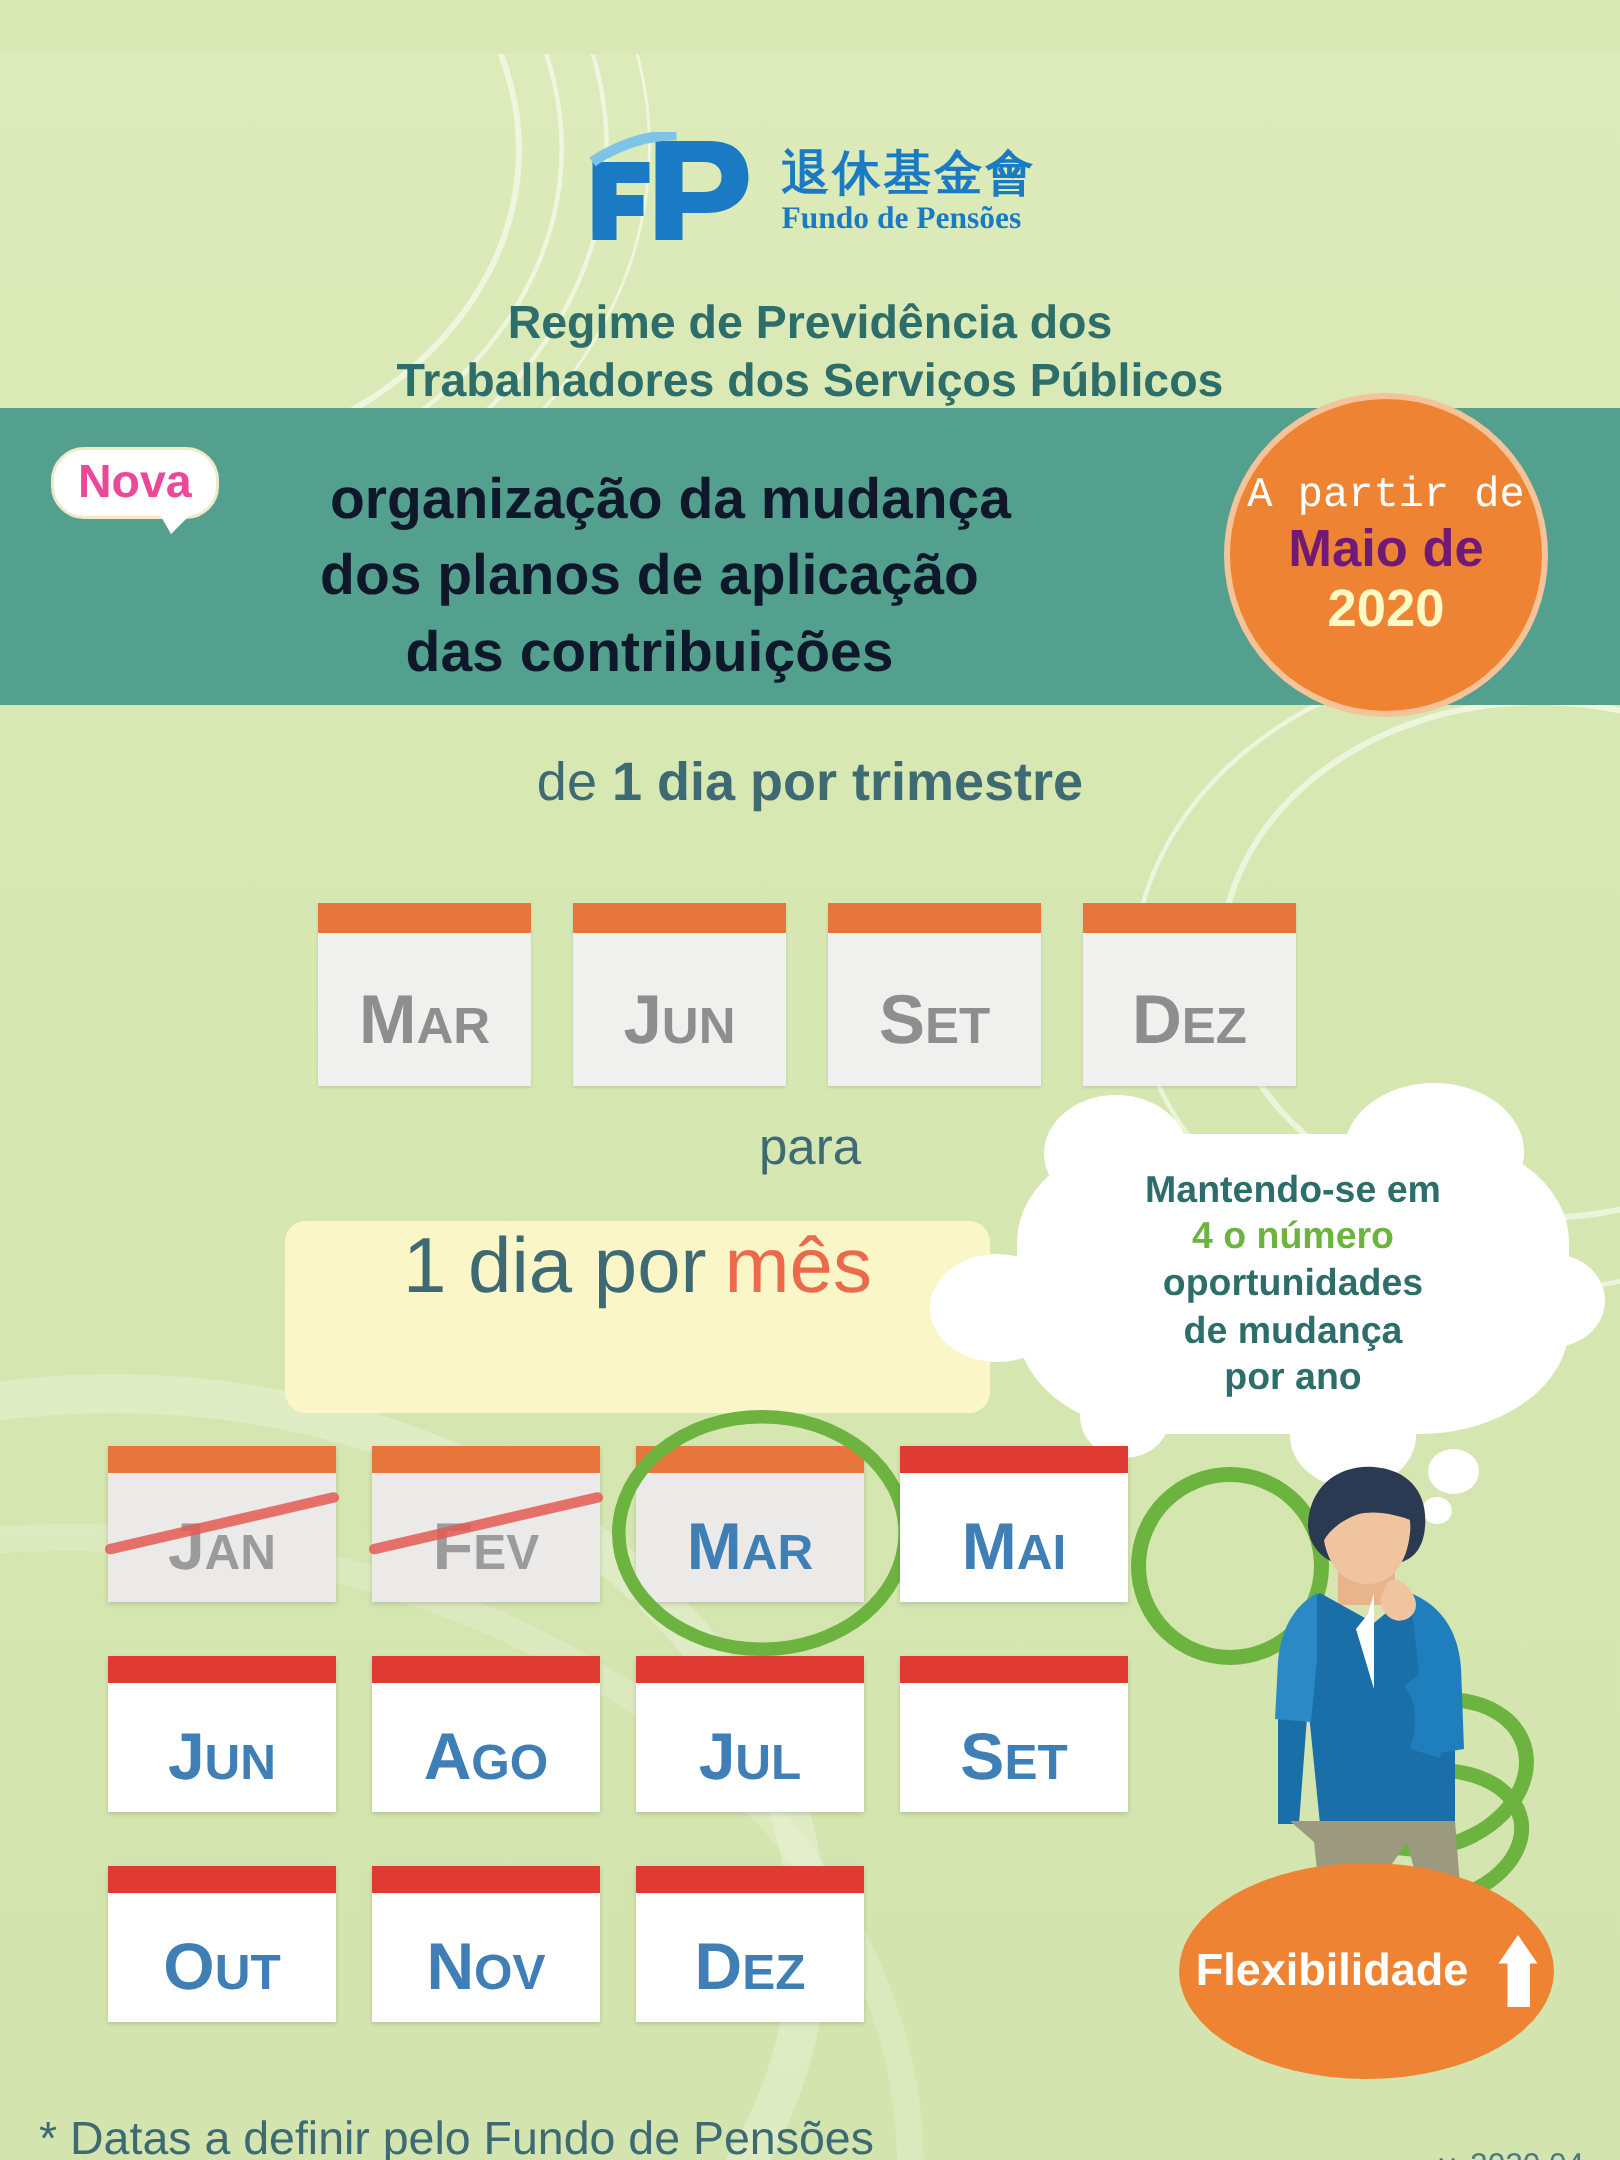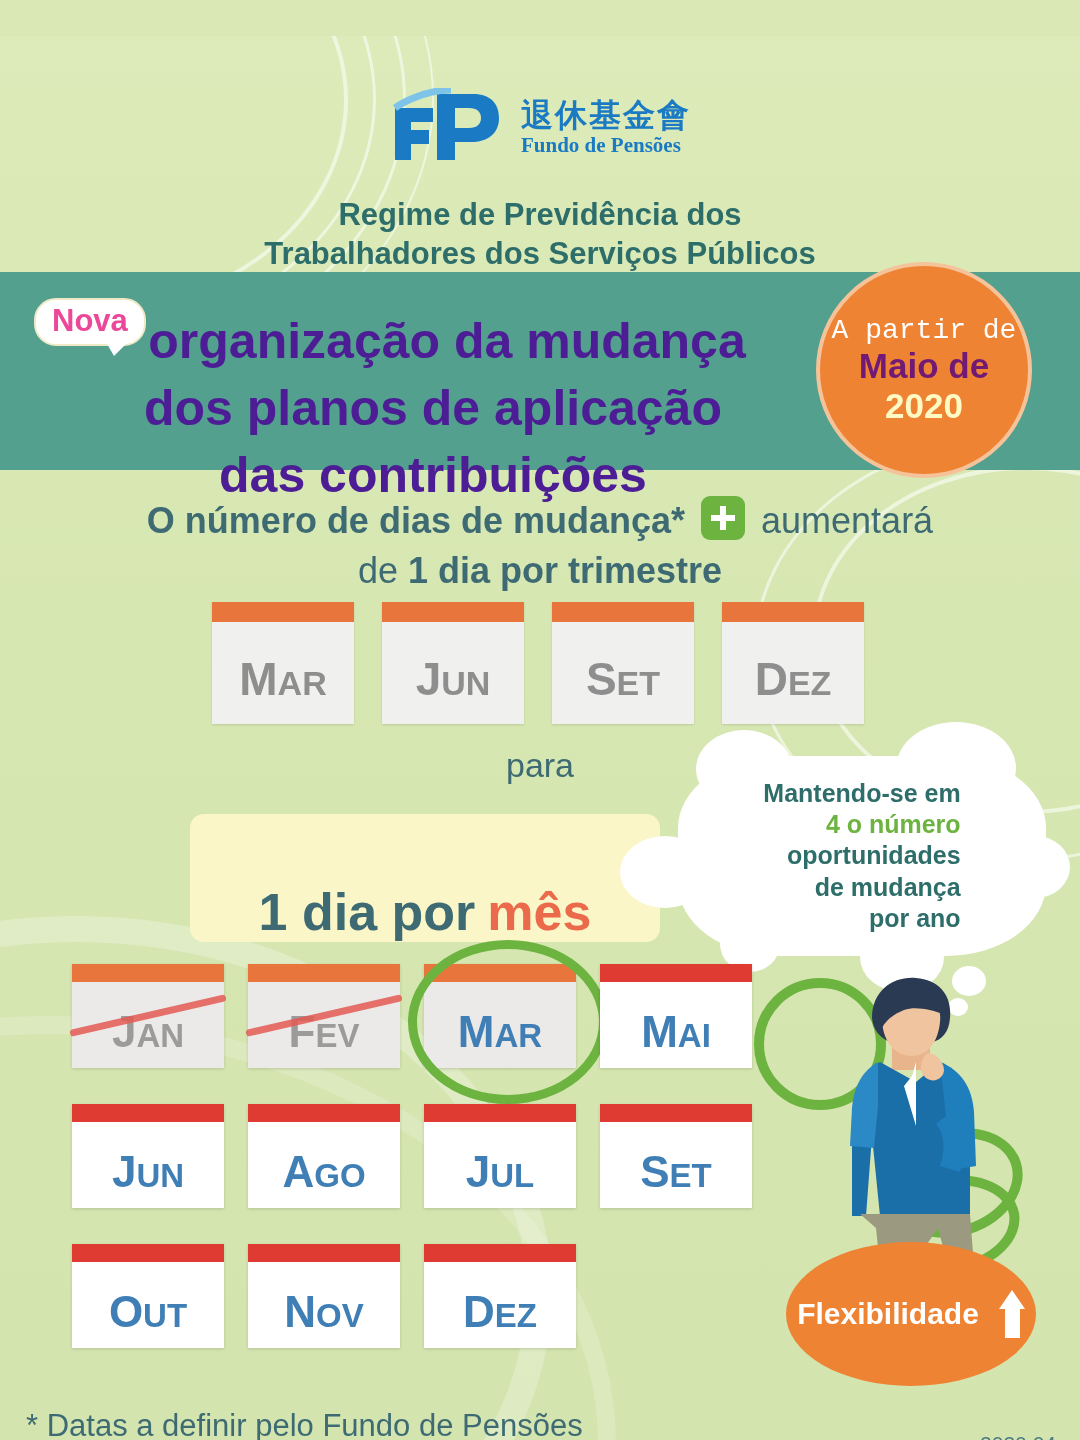--- a/index.html
+++ b/index.html
@@ -75,22 +75,22 @@
   .banner {
     position: absolute;
     left: 0; right: 0; top: 236px;
     height: 198px;
     background: #54a08e;
   }
   .banner-title {
     position: absolute;
     left: 28px; top: 36px;
     width: 810px;
-    color: #4c1d95;
-    font-size: 50px;
+    color: #0f172a;
+    font-size: 38px;
     font-weight: bold;
     line-height: 1.34;
     text-align: center;
   }
   .nova-badge {
     display: inline-block;
     position: absolute;
     left: 34px;
     top: 26px;
     background: #ffffff;
@@ -195,25 +195,25 @@
     font-size: 34px;
   }
 
   .yellow-box {
     position: absolute;
     left: 190px; top: 778px;
     width: 470px; height: 128px;
     background: #fbf6c8;
     border-radius: 14px;
     display: flex;
-    align-items: flex-end;
+    align-items: flex-start;
     justify-content: center;
     color: #3e6b73;
     font-size: 52px;
-    font-weight: bold;
+    font-weight: normal;
   }
   .yellow-box .accent { color: #ea6a4b; margin-left: 12px; }
 
   
   .cloud {
     position: absolute;
     left: 678px; top: 720px;
     width: 368px; height: 200px;
     background: #ffffff;
     border-radius: 100px / 72px;
@@ -239,21 +239,21 @@
     position: absolute;
     background: #ffffff;
     border-radius: 50%;
   }
   .cb1 { width: 90px; height: 72px; left: 620px; top: 800px; }
   .cb2 { width: 70px; height: 62px; left: 1000px; top: 800px; }
   .cb3 { width: 84px; height: 70px; left: 860px; top: 886px; }
   .cb4 { width: 60px; height: 56px; left: 720px; top: 880px; }
   .cb5 { width: 34px; height: 30px; left: 952px; top: 930px; }
   .cb6 { width: 20px; height: 18px; left: 948px; top: 962px; }
-  .cloud-txt { position: relative; z-index: 3; text-align: right; }
+  .cloud-txt { position: relative; z-index: 3; }
   .cloud-txt .hl { color: #6cb33f; }
 
   
   .grid {
     position: absolute;
     left: 72px; top: 928px;
     display: grid;
     grid-template-columns: repeat(4, 152px);
     grid-template-rows: repeat(3, 104px);
     column-gap: 24px;
@@ -418,25 +418,20 @@
     </div>
   </div>
 
   <div class="circle-date">
     <div class="l1">A partir de</div>
     <div class="l2">Maio de</div>
     <div class="l3">2020</div>
   </div>
 
   <div class="stmt">
-    <div>
-      <b>O número de dias de mudança*</b>
-      <span class="plus-icon"></span>
-      <span>aumentará</span>
-    </div>
     <div>
       <span>de</span>
       <b>1 dia por trimestre</b>
     </div>
   </div>
 
   <div class="cal-row row-top">
     <div class="cal">
       <div class="band"></div>
       <div class="lbl"><span>M</span><small>AR</small></div>

